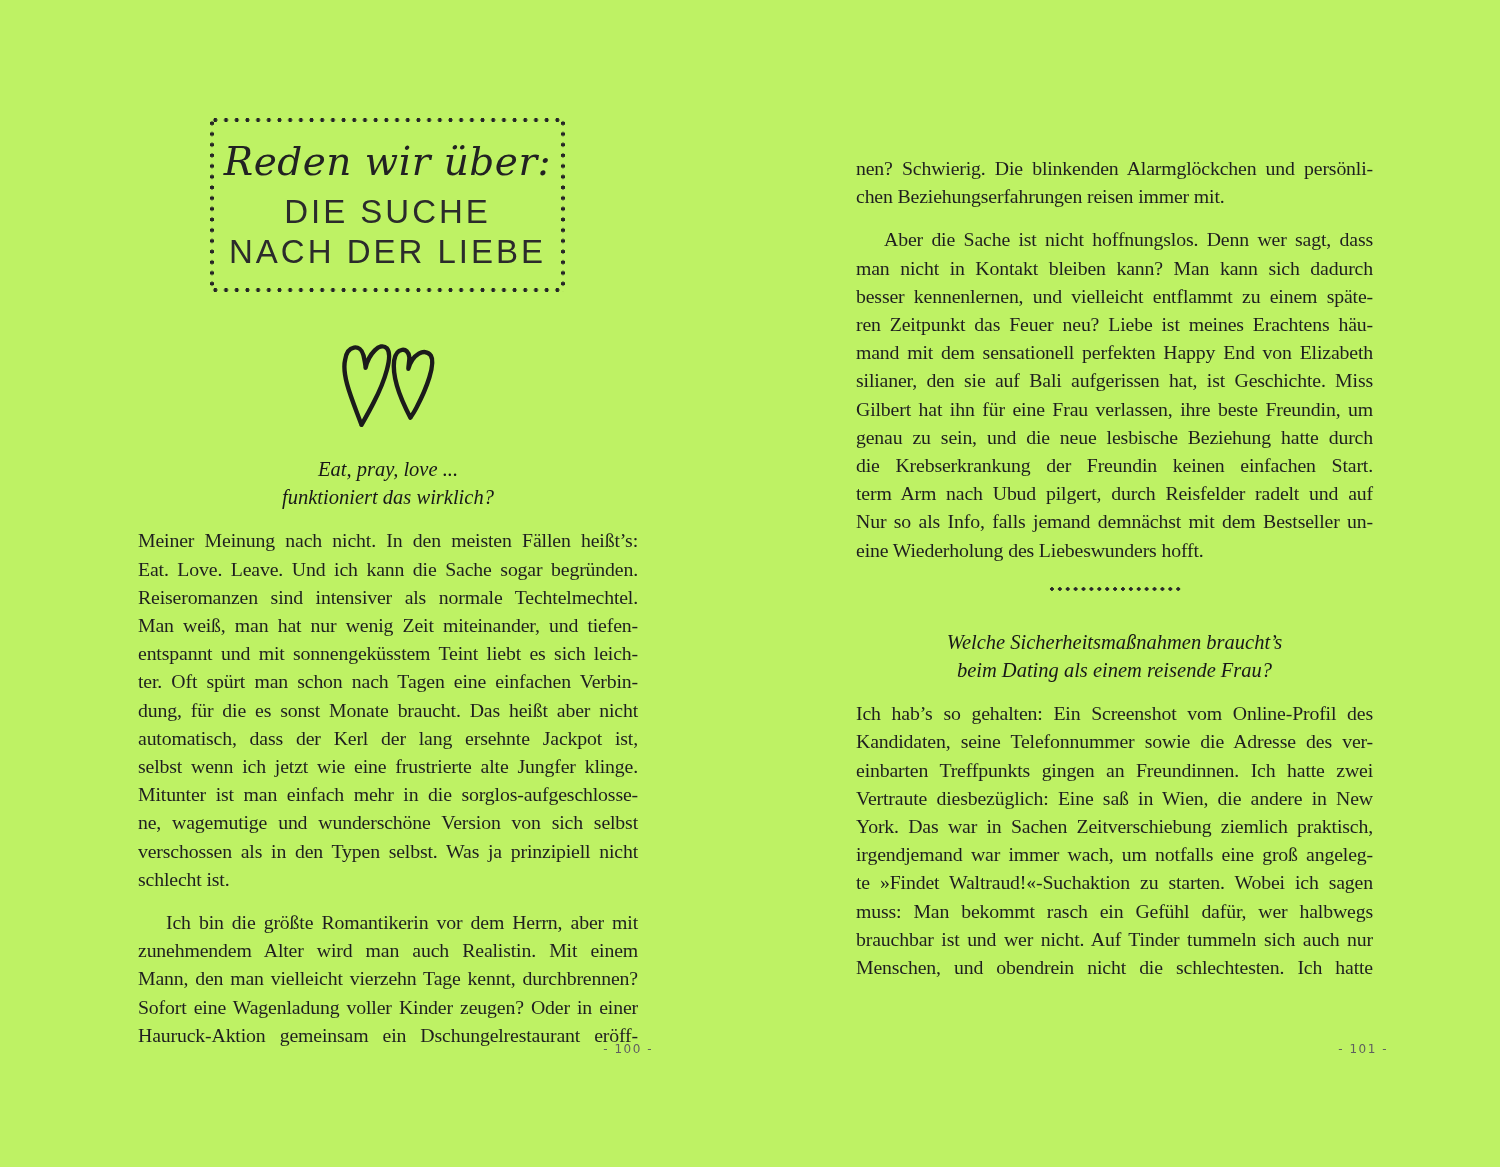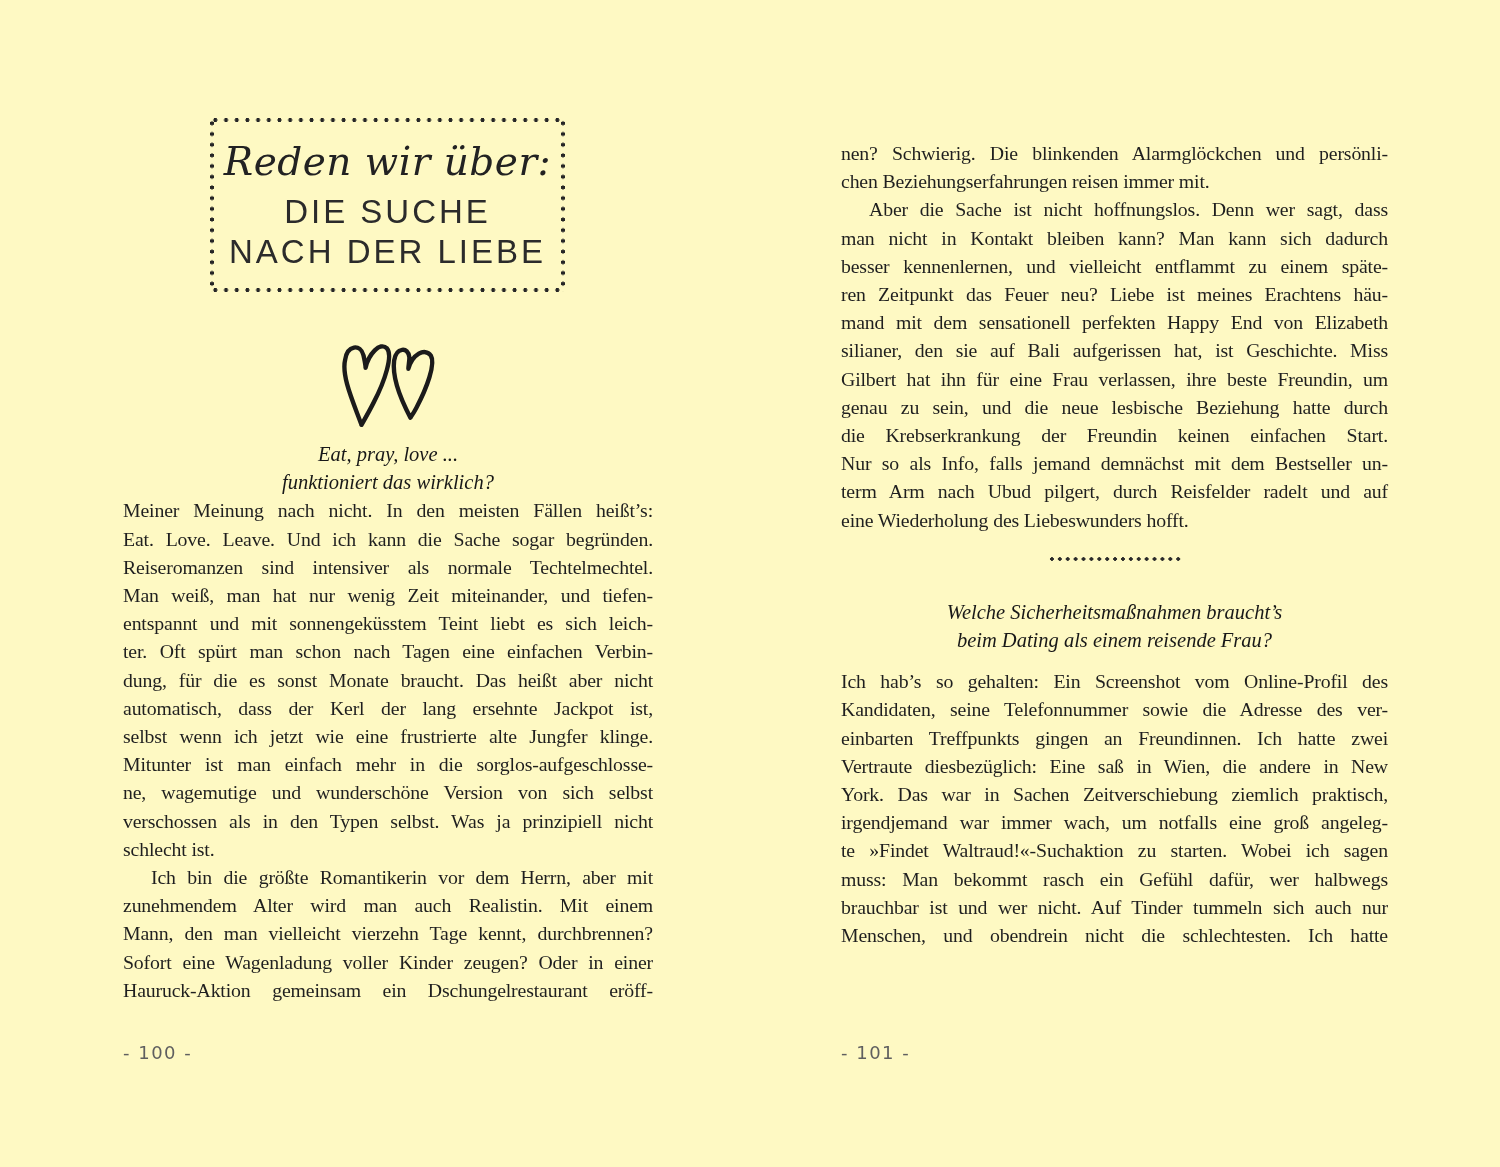--- a/index.html
+++ b/index.html
@@ -1,18 +1,18 @@
 <!DOCTYPE html>
 <html><head>
 <meta charset="utf-8">
 <style>
   html,body{margin:0;padding:0;background:#f3f3f3;}
   .canvas{
     position:relative;width:1500px;height:1167px;margin:0 auto;
-    background:#fef9c3;overflow:hidden;
+    background:#bef264;overflow:hidden;
     font-family:"Liberation Serif", serif;color:#1f1f1f;
   }
   .page{position:absolute;top:0;height:100%;}
   .page.left{left:123px;width:530px;}
   .page.right{left:841px;width:547px;}
 
   
   .title-box{
     position:absolute;left:86px;top:117px;width:357px;height:176px;
     box-sizing:border-box;display:flex;flex-direction:column;
@@ -46,42 +46,42 @@
   
   .hearts{position:absolute;left:212px;top:339px;width:106px;height:88px;}
   .hearts path{fill:none;stroke:#1b1b1b;stroke-width:4.3;stroke-linecap:round;stroke-linejoin:round;}
 
   
   .flow{position:absolute;left:0;
     font-size:19.8px;line-height:28.2px;letter-spacing:-0.15px;
     text-align:justify;}
   .page.left  .flow{top:440px;width:530px;}
   .page.right .flow{top:139px;width:547px;}
-  .block{margin:0;}
+  .block{margin:15px;}
   .hl{
     text-align:center;font-style:italic;font-weight:400;
     font-size:20.5px;line-height:28.2px;color:#181818;letter-spacing:0;
   }
   .tl{text-align:justify;text-align-last:justify;}
   .tl-end{text-align-last:left;}
   .tl-indent{text-indent:28px;}
   .it{font-style:italic;}
 
   .dotted-divider{
     width:134px;height:6px;margin:22px auto 0;
     background-image:radial-gradient(circle, #2a2a2a 1.55px, rgba(0,0,0,0) 1.95px);
     background-size:7.9px 6px;background-repeat:repeat-x;background-position:left center;
   }
   #right-flow .heading{margin-top:36px;}
   #right-flow .heading + .para{margin-top:13px;}
 
   
   .page-number{
-    position:absolute;left:0;width:100%;top:1042px;text-align:left;
-    font-family:"DejaVu Sans", sans-serif;font-size:18px;color:#5f5f5f;
+    position:absolute;left:0;width:100%;top:1042px;text-align:right;
+    font-family:"DejaVu Sans", sans-serif;font-size:12px;color:#5f5f5f;
     letter-spacing:1.5px;
   }
 </style>
 </head>
 <body>
 
 <div class="canvas">
 
   <section class="page left">
 
@@ -141,22 +141,22 @@
         <div class="block para">
           <div class="tl tl-indent">Aber die Sache ist nicht hoffnungslos. Denn wer sagt, dass</div>
           <div class="tl">man nicht in Kontakt bleiben kann? Man kann sich dadurch</div>
           <div class="tl">besser kennenlernen, und vielleicht entflammt zu einem späte-</div>
           <div class="tl">ren Zeitpunkt das Feuer neu? Liebe ist meines Erachtens häu-</div>
           <div class="tl">mand mit dem sensationell perfekten Happy End von Elizabeth</div>
           <div class="tl">silianer, den sie auf Bali aufgerissen hat, ist Geschichte. Miss</div>
           <div class="tl">Gilbert hat ihn für eine Frau verlassen, ihre beste Freundin, um</div>
           <div class="tl">genau zu sein, und die neue lesbische Beziehung hatte durch</div>
           <div class="tl">die Krebserkrankung der Freundin keinen einfachen Start.</div>
+          <div class="tl">term Arm nach Ubud pilgert, durch Reisfelder radelt und auf</div>
           <div class="tl">Nur so als Info, falls jemand demnächst mit dem Bestseller un-</div>
-          <div class="tl">term Arm nach Ubud pilgert, durch Reisfelder radelt und auf</div>
           <div class="tl tl-end">eine Wiederholung des Liebeswunders hofft.</div>
         </div>
         <div class="block dotted-divider"></div>
         <div class="block heading">
           <div class="hl">Welche Sicherheitsmaßnahmen braucht’s</div>
           <div class="hl">beim Dating als einem reisende Frau?</div>
         </div>
         <div class="block para">
           <div class="tl">Ich hab’s so gehalten: Ein Screenshot vom Online-Profil des</div>
           <div class="tl">Kandidaten, seine Telefonnummer sowie die Adresse des ver-</div>

